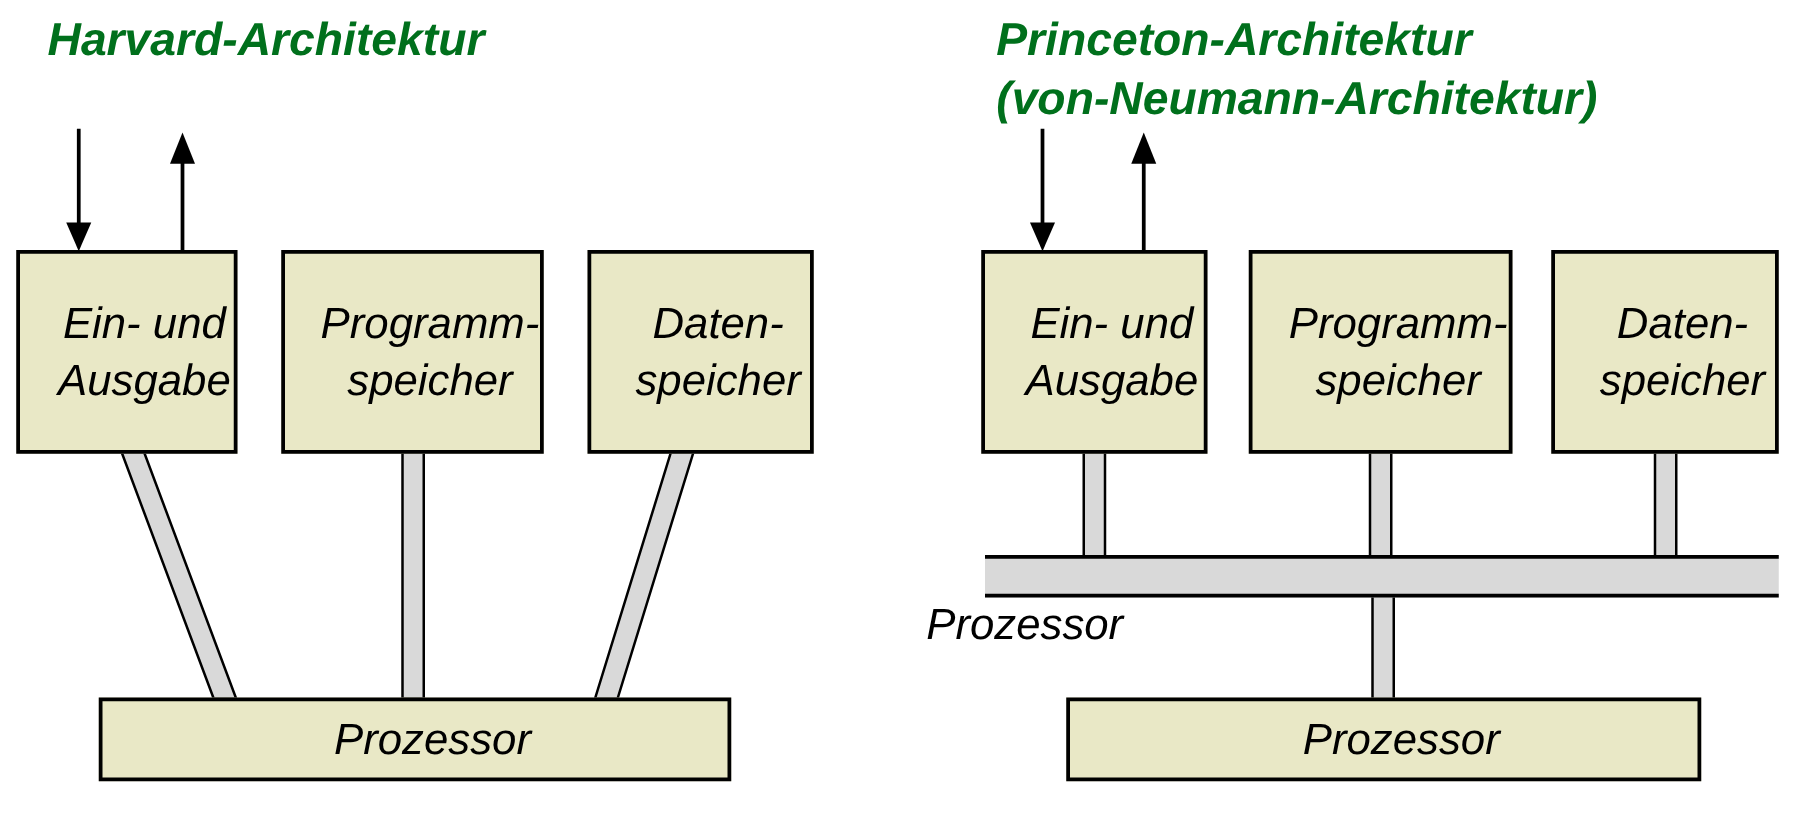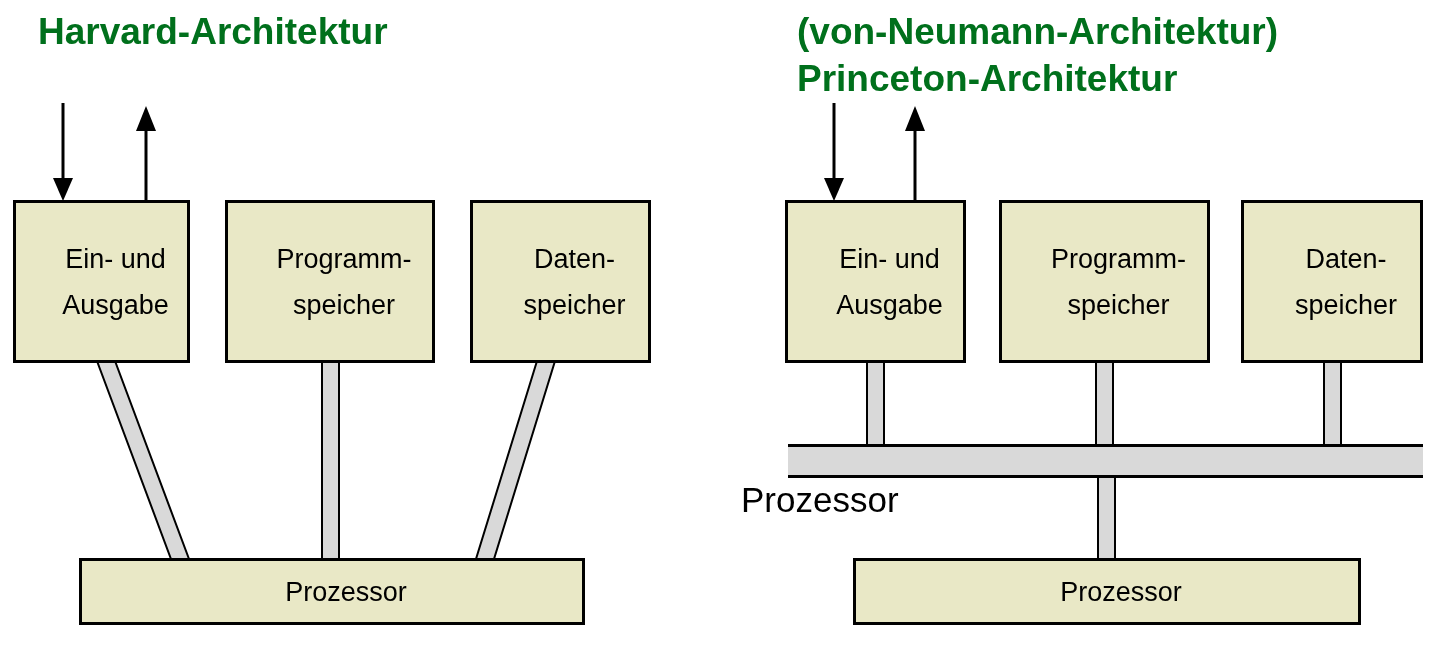--- a/index.html
+++ b/index.html
@@ -4,20 +4,21 @@
 <style>
   html, body { margin: 0; padding: 0; }
   body { background: #fff; font-family: "Liberation Sans", sans-serif; }
 
   .canvas {
     position: relative;
     width: 1448px;
     height: 655px;
     background: var(--color-background, #fff);
     overflow: hidden;
+    font-style: italic;
   }
 
   .layer {
     position: absolute;
     left: 0; top: 0;
     width: 1448px; height: 655px;
     z-index: 1;
   }
 
   .title {
@@ -36,21 +37,21 @@
     position: absolute;
     z-index: 2;
     box-sizing: border-box;
     background: var(--color-box_fill, #e9e8c6);
     border: 3px solid var(--color-outline, #000);
     display: flex;
     flex-direction: column;
     align-items: center;
     justify-content: center;
     color: var(--color-text, #000);
-    font-size: 27px;
+    font-size: 35px;
     line-height: 46px;
     text-align: center;
     padding-left: 28px;
   }
   .box .bl { display: block; white-space: nowrap; }
 
   .plain-label {
     position: absolute;
     z-index: 2;
     color: var(--color-text, #000);
@@ -136,22 +137,22 @@
       <span class="bl">speicher</span>
     </div>
 
     <div class="box" style="left:79px; top:558px; width:506px; height:67px;">
       <span class="bl">Prozessor</span>
     </div>
   </section>
 
   <section>
     <h1 class="title" style="left:797px; top:8px;">
+      <span class="tline">Princeton-Architektur</span>
       <span class="tline">(von-Neumann-Architektur)</span>
-      <span class="tline">Princeton-Architektur</span>
     </h1>
 
     <div class="box" style="left:785px; top:200px; width:181px; height:163px;">
       <span class="bl">Ein- und</span>
       <span class="bl">Ausgabe</span>
     </div>
     <div class="box" style="left:999px; top:200px; width:211px; height:163px;">
       <span class="bl">Programm-</span>
       <span class="bl">speicher</span>
     </div>

